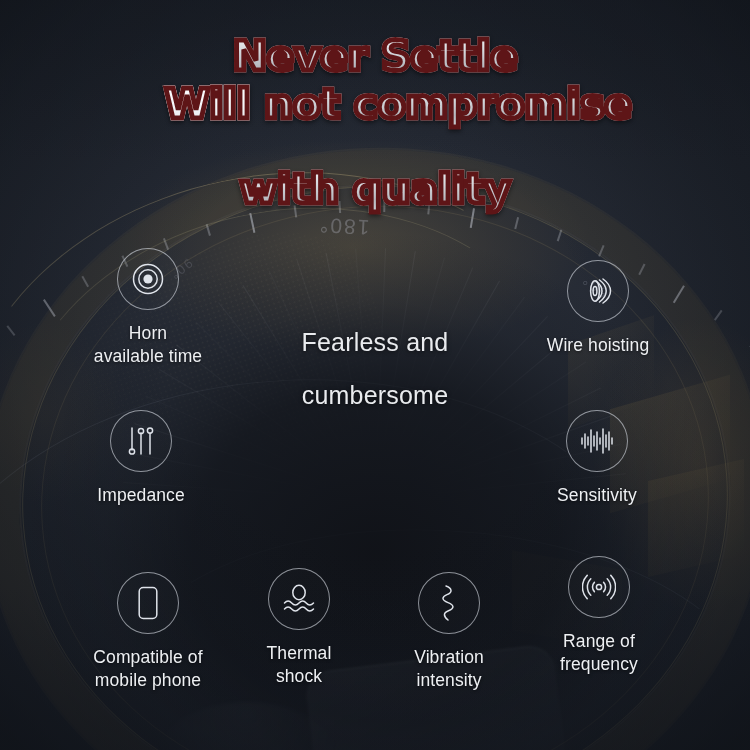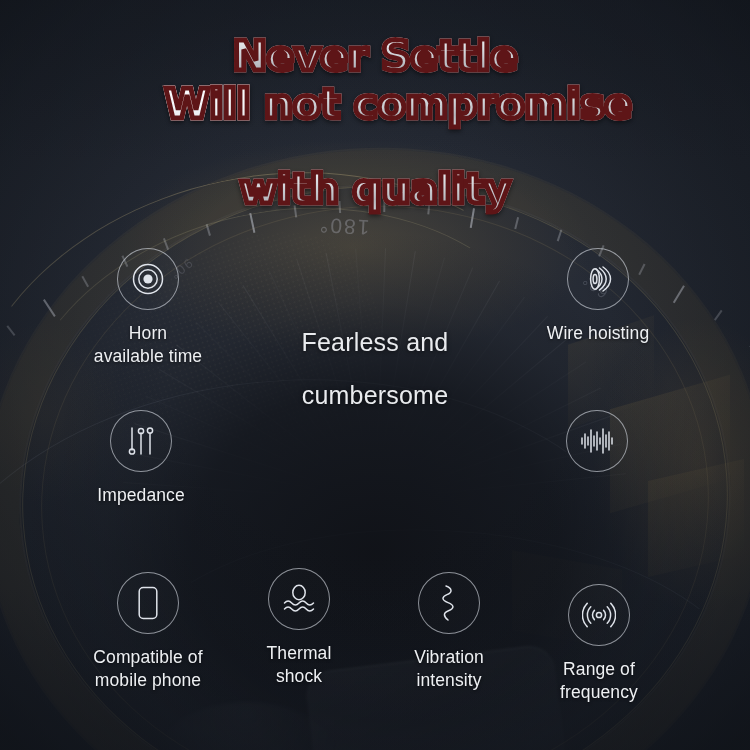--- a/index.html
+++ b/index.html
@@ -251,27 +251,27 @@
     font-size: 17.5px;
     line-height: 1.32;
     color: #eef0f3;
     letter-spacing: .1px;
     text-shadow: 0 1px 3px rgba(0,0,0,.55);
     white-space: pre-line;
   }
 
   
   #feat-horn        { left: 148px; top: 248px; }
-  #feat-wire        { left: 598px; top: 248px; }
+  #feat-wire        { left: 598px; top: 260px; }
   #feat-impedance   { left: 141px; top: 410px; }
   #feat-sensitivity { left: 597px; top: 410px; }
   #feat-mobile      { left: 148px; top: 572px; }
   #feat-thermal     { left: 299px; top: 568px; }
   #feat-vibration   { left: 449px; top: 572px; }
-  #feat-frequency   { left: 599px; top: 584px; }
+  #feat-frequency   { left: 599px; top: 556px; }
 
   
   .center-text {
     position: absolute;
     left: 0; right: 0; top: 330px;
     text-align: center;
     z-index: 5;
   }
   .center-text .ct-line {
     display: block;
@@ -436,20 +436,21 @@
           <line x1="14" y1="9" x2="14" y2="19"></line>
           <line x1="17" y1="5" x2="17" y2="23"></line>
           <line x1="20" y1="11" x2="20" y2="17"></line>
           <line x1="23" y1="2" x2="23" y2="26"></line>
           <line x1="26" y1="8" x2="26" y2="20"></line>
           <line x1="29" y1="5" x2="29" y2="23"></line>
           <line x1="32" y1="11" x2="32" y2="17"></line>
         </svg>
       </span>
     </div>
+    <div class="label">Sensitivity</div>
   </div>
 
   <div class="feature" id="feat-mobile">
     <div class="circle">
       <span>
         <svg width="22" height="34" viewBox="0 0 22 34" fill="none" stroke="#dfe3ea" stroke-width="1.5">
           <rect x="2.2" y="1.6" width="17.6" height="30.8" rx="4"></rect>
         </svg>
       </span>
     </div>

